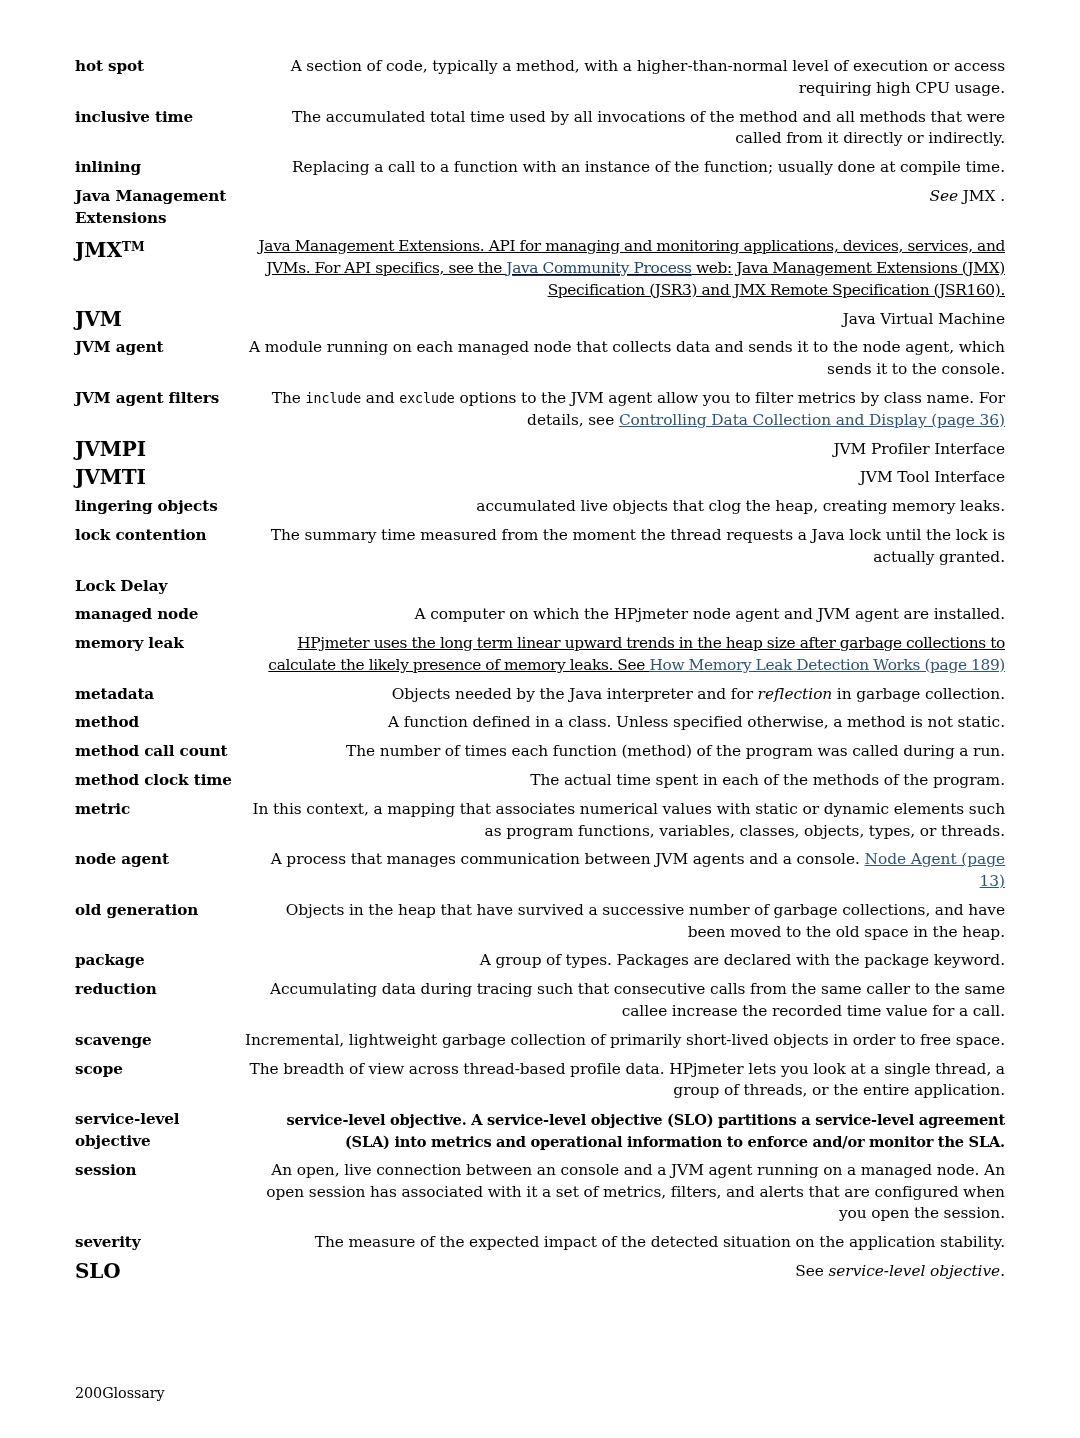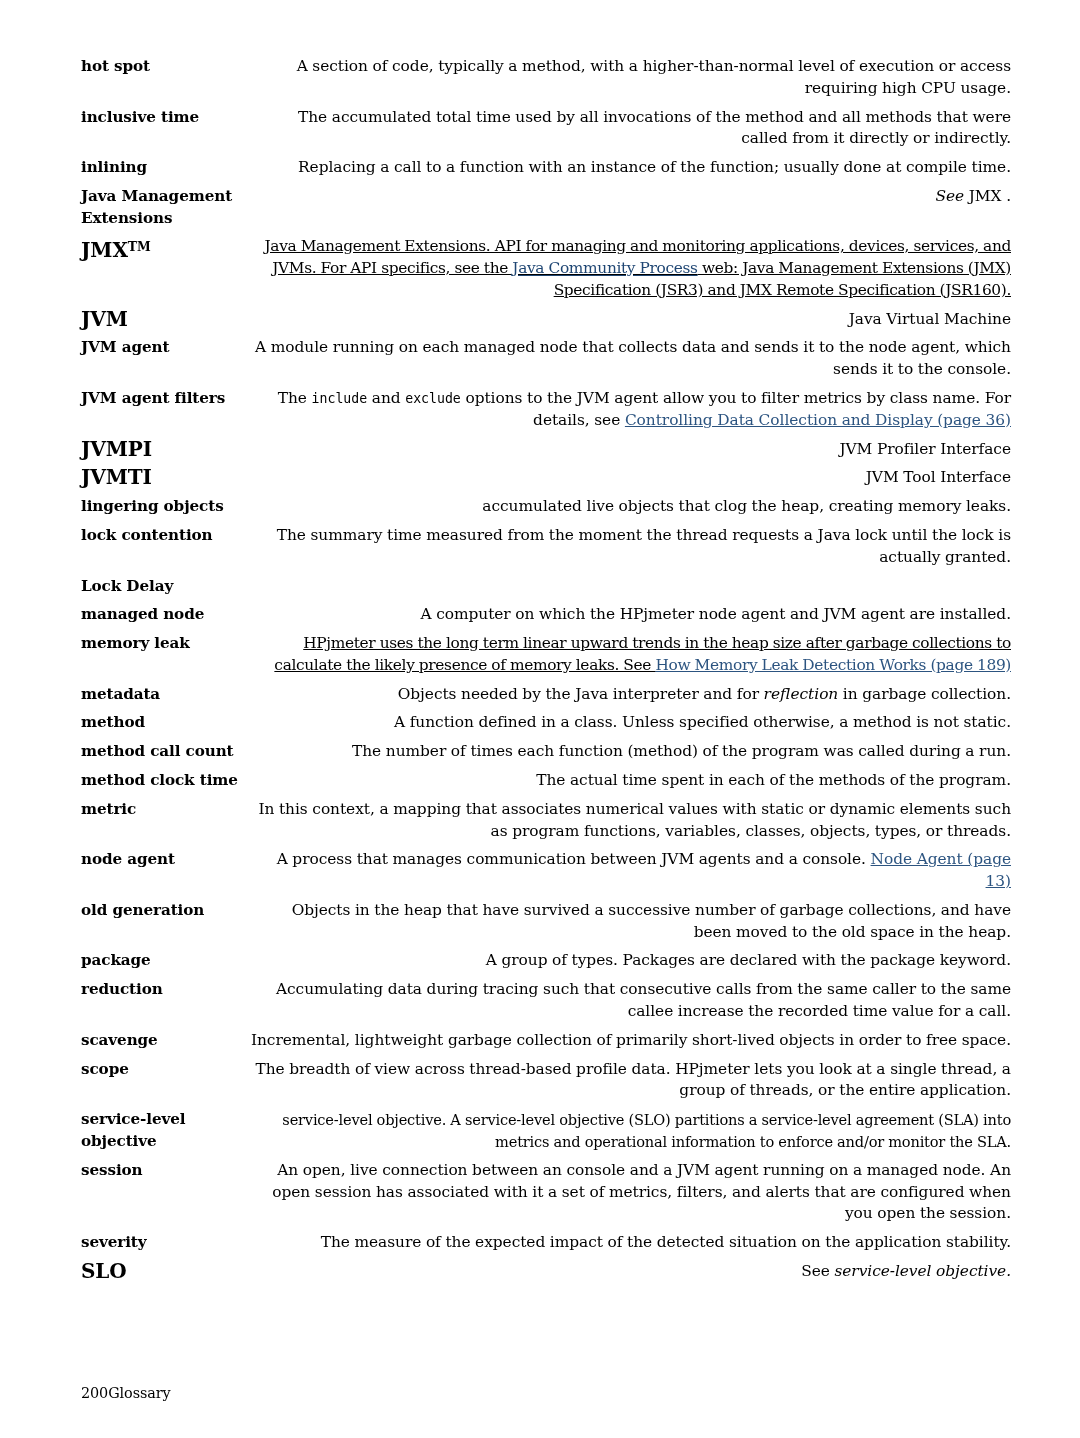--- a/index.html
+++ b/index.html
@@ -11,21 +11,21 @@
     width: 1080px;
     height: 1438px;
     font-family: "DejaVu Serif", "Liberation Serif", serif;
     color: #000000;
     position: relative;
     overflow: hidden;
   }
 
   .page {
     position: absolute;
-    left: 18px; top: 0;
+    left: 12px; top: 0;
     width: 980px;
     height: 1438px;
   }
 
   .glossary {
     position: absolute;
     left: 63px;
     top: 56px;
     width: 930px;
   }
@@ -57,20 +57,21 @@
     line-height: 21.8px;
     text-align: right;
     letter-spacing: -0.05px;
     word-spacing: -0.2px;
   }
 
   .definition.tight {
     font-size: 14.6px;
     line-height: 21.8px;
     letter-spacing: -0.2px;
+    font-weight: bold;
   }
 
   .definition.wide {
     letter-spacing: -0.35px;
     text-decoration: underline;
   }
 
   i, .ital { font-style: italic; }
 
   .code {

